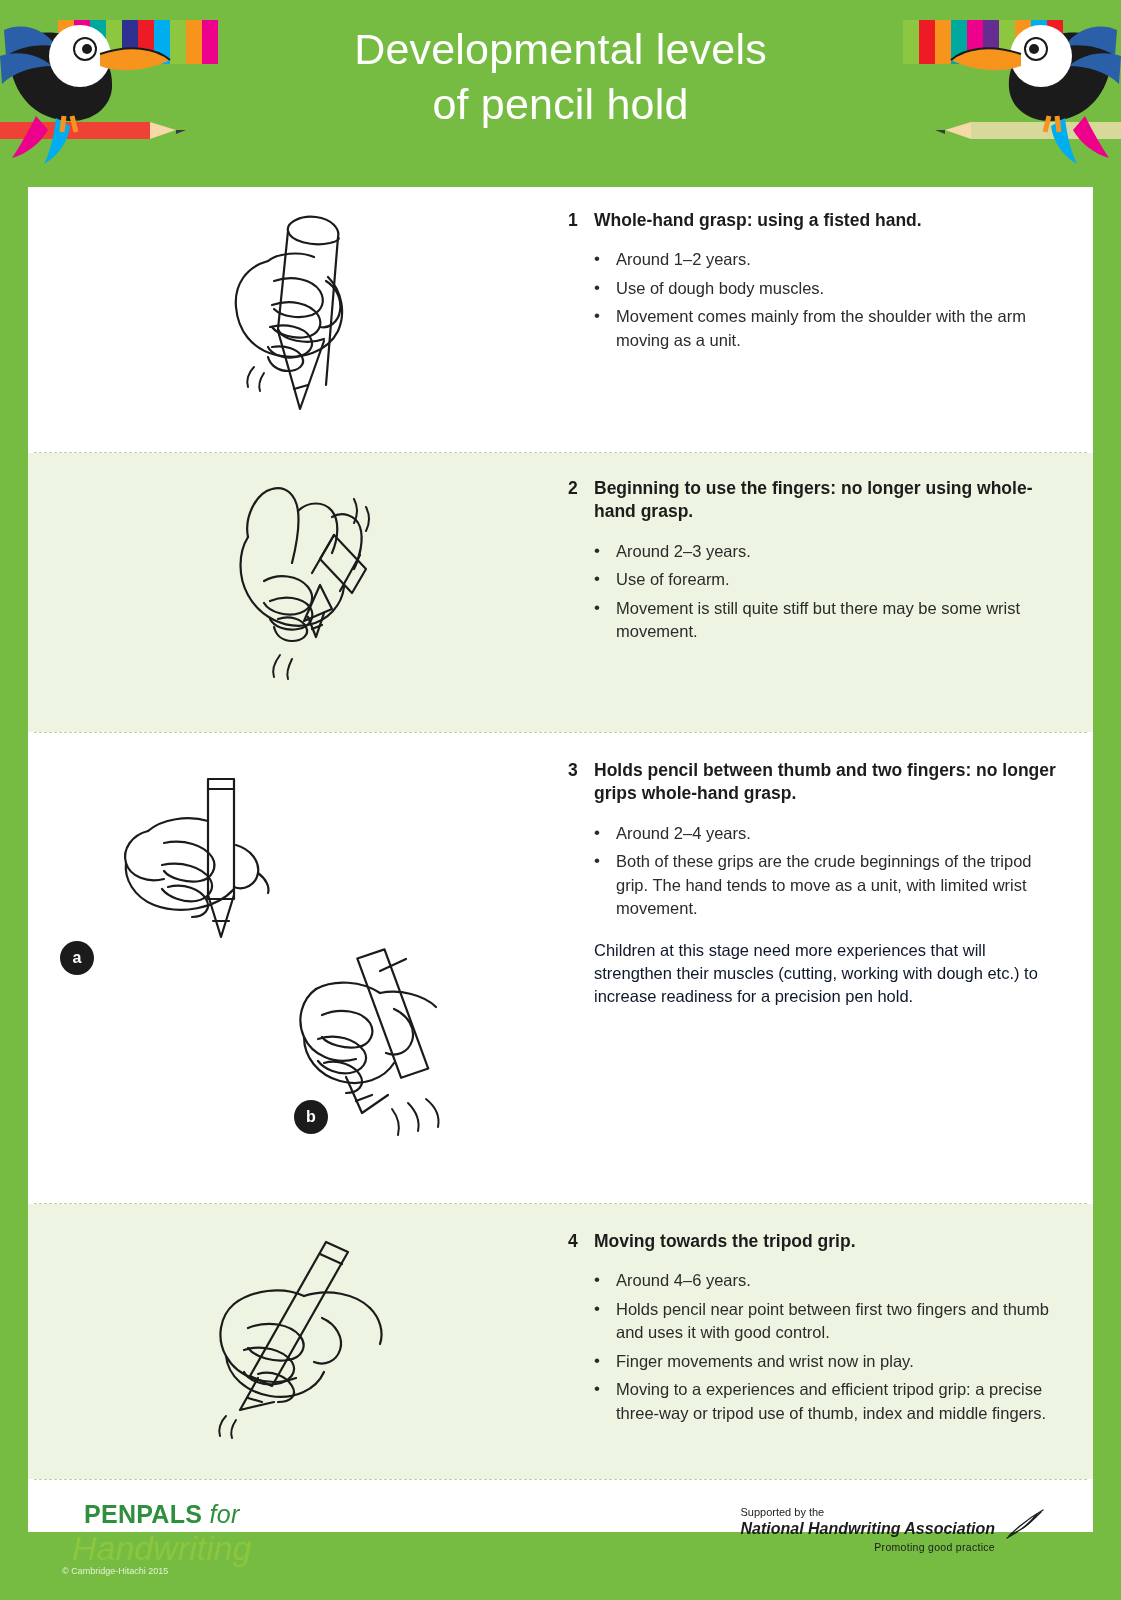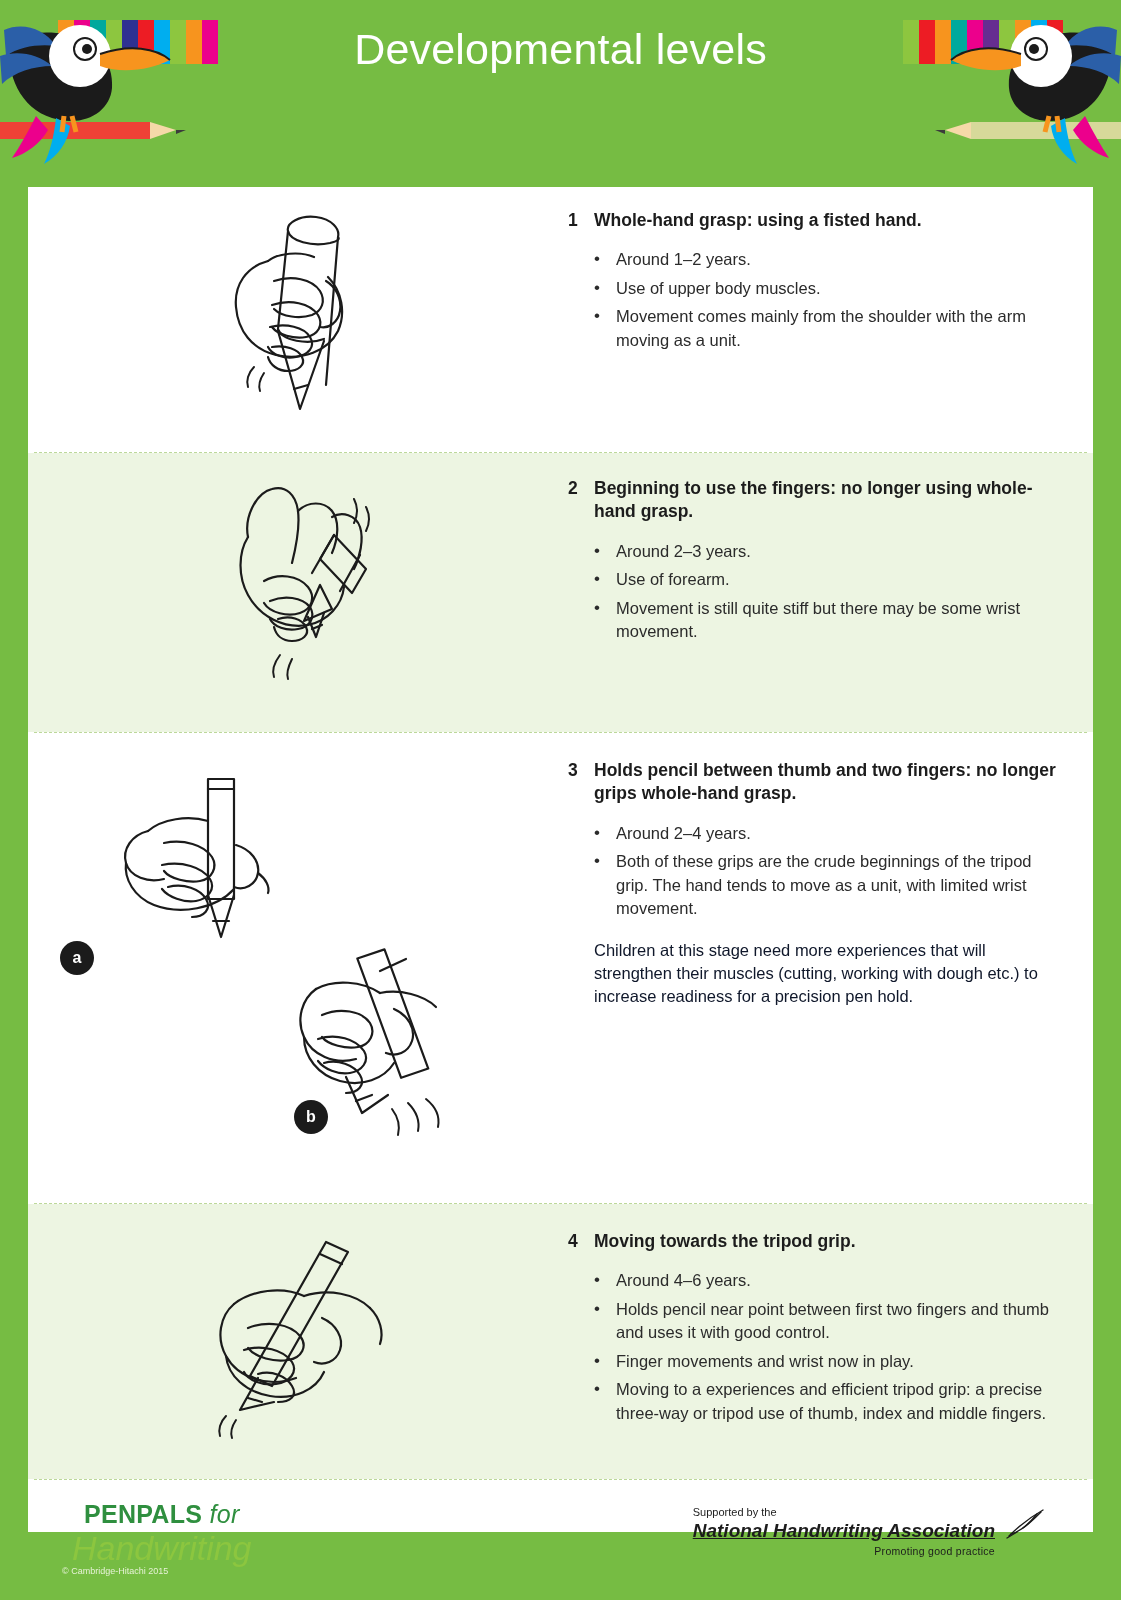--- a/index.html
+++ b/index.html
@@ -161,24 +161,23 @@
   }
   .nha {
     text-align: left;
     color: #1c1c1c;
   }
   .nha .sup {
     font-size: 11px;
     margin-bottom: 2px;
   }
   .nha .name {
-    font-size: 19px;
+    font-size: 16px;
     font-style: italic;
     font-weight: bold;
-    text-decoration: underline;
   }
   .nha .tag {
     font-size: 10.5px;
     text-align: right;
     margin-top: 3px;
     letter-spacing: 0.3px;
   }
   .nha-wrap { display: flex; align-items: flex-start; gap: 8px; }
 
   .copyright {
@@ -264,20 +263,21 @@
           <path d="M100 50 C130 40 156 44 170 56" fill="none" stroke="#1b1b1b" stroke-width="2"></path>
           <path d="M36 112 C28 128 20 142 12 154 C26 150 40 140 48 126 Z" fill="#ec008c"></path>
           <path d="M56 114 C54 132 50 148 44 160 C58 152 68 138 70 122 Z" fill="#00aeef"></path>
           <path d="M64 112 L62 128 M72 112 L76 128" stroke="#f7941e" stroke-width="5" fill="none"></path>
         </g>
       </svg>
     </div>
 
     <div class="header-title">
       <span>Developmental levels</span>
+      <span class="line2">of pencil hold</span>
     </div>
   </div>
 
   <div class="sheet">
 
     <div class="band plain" style="padding:22px 0 24px 0;">
       <div class="row">
         <div class="art">
           <svg width="330" height="215" viewBox="0 0 330 215" style="margin-left:180px;">
             <g fill="none" stroke="#1b1b1b" stroke-width="2.2" stroke-linecap="round" stroke-linejoin="round">
@@ -307,21 +307,21 @@
             </g>
           </svg>
         </div>
         <div class="copy">
           <div class="step-head">
             <span class="step-num">1</span>
             <span>Whole-hand grasp: using a fisted hand.</span>
           </div>
           <ul class="bullets">
             <li>Around 1–2 years.</li>
-            <li>Use of upper body muscles.</li>
+            <li>Use of dough body muscles.</li>
             <li>Movement comes mainly from the shoulder with the arm moving as a unit.</li>
           </ul>
         </div>
       </div>
     </div>
 
     <div class="divider"></div>
 
     <div class="band tint" style="padding:24px 0 26px 0;">
       <div class="row">

